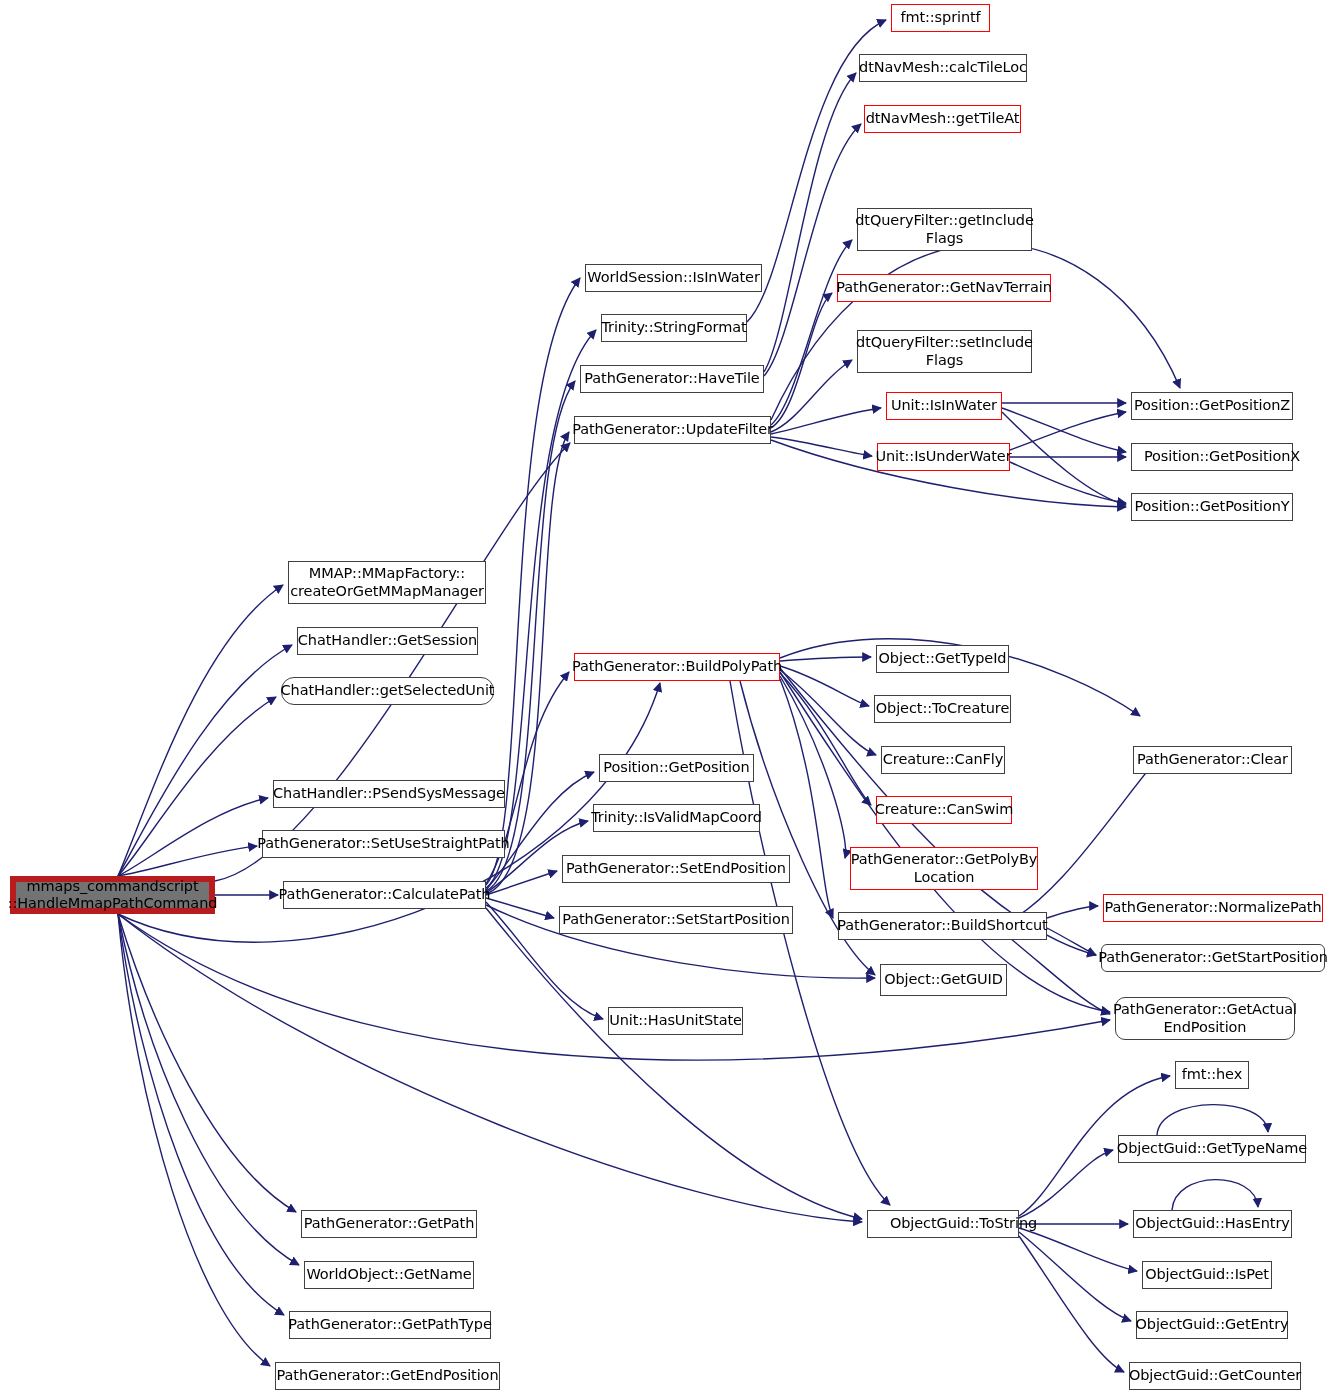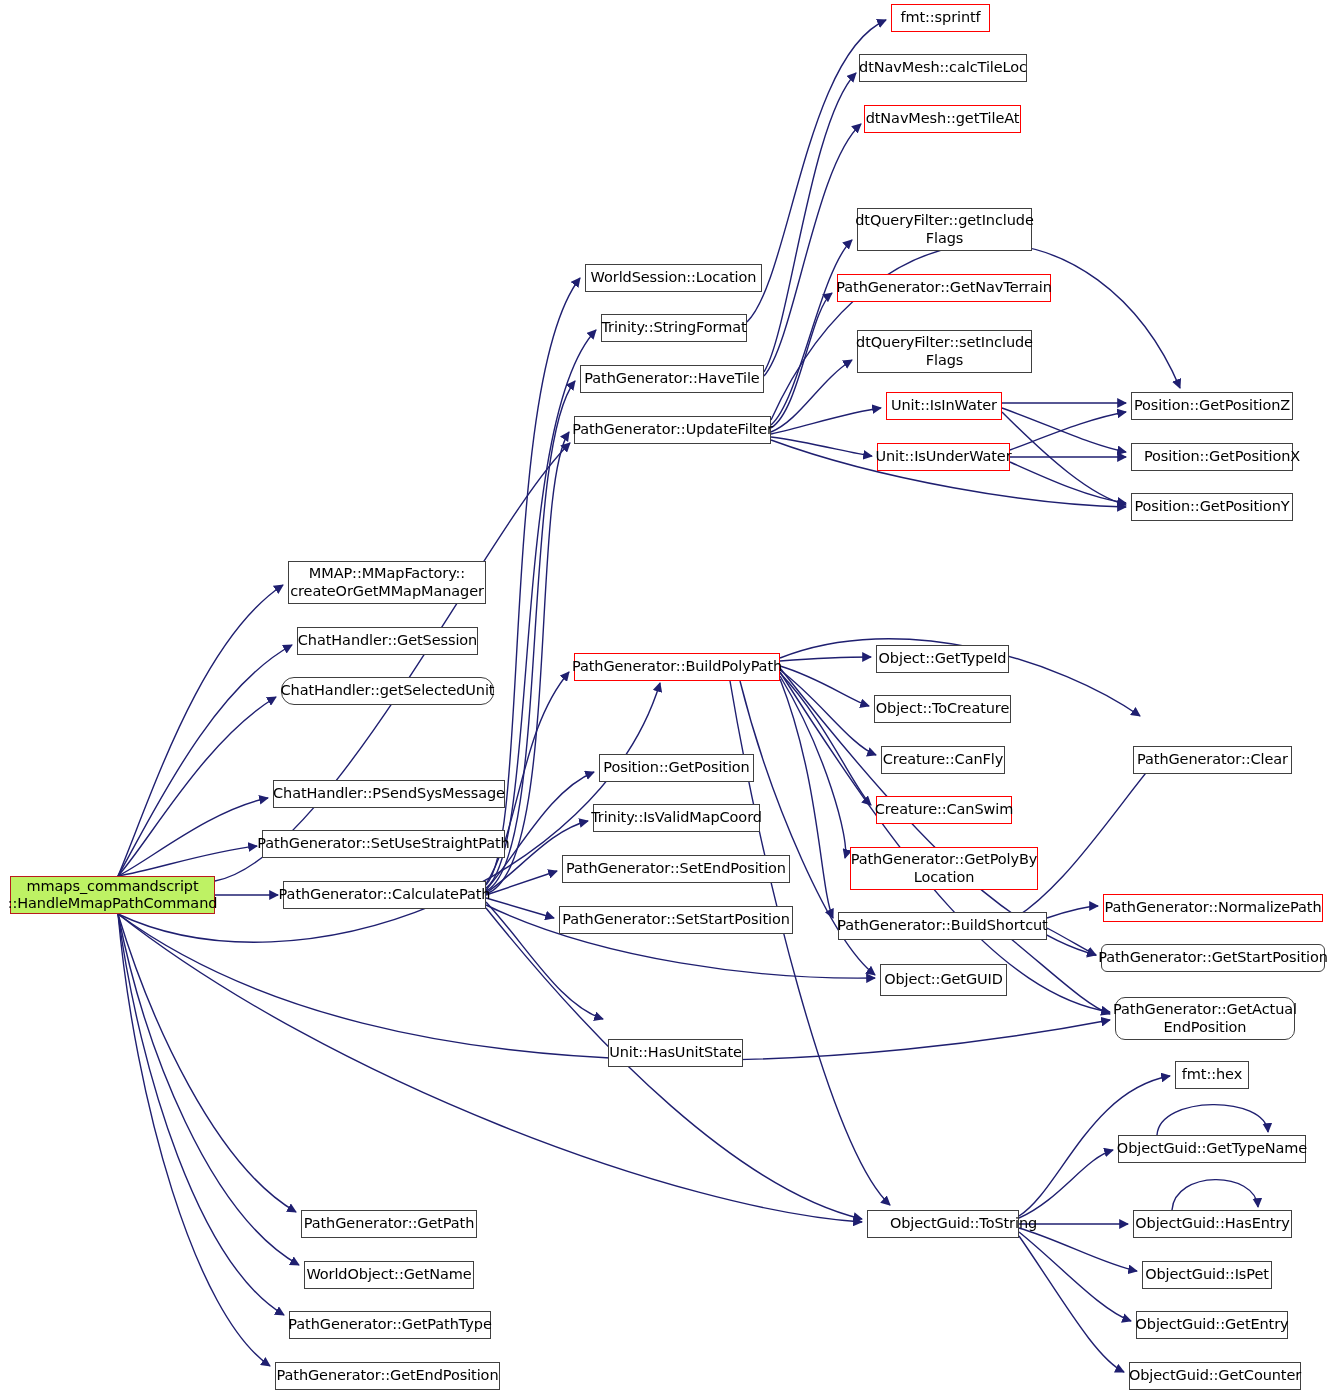--- a/index.html
+++ b/index.html
@@ -37,22 +37,22 @@
     line-height: 1.18;
     letter-spacing: -0.1px;
     white-space: pre-line;
     padding: 0 4px;
     cursor: default;
   }
   .node.red {
     border: 1px solid #ff0000;
   }
   .node.root {
-    background: #bef264;
-    border: 1px solid #b91c1c;
+    background: #737373;
+    border: 6px solid #b91c1c;
   }
 </style>
 </head>
 <body>
 
 <div id="graph">
   <svg id="edge-layer" width="1331" height="1395" viewBox="0 0 1331 1395">
     <defs>
       <marker id="arrow" viewBox="0 0 10 10" refX="9" refY="5" markerWidth="7" markerHeight="7" orient="auto-start-reverse">
         <path d="M 0 0 L 10 5 L 0 10 z" fill="#1f1f70"></path>
@@ -135,37 +135,37 @@
       <div class="node" style="left: 857px; top: 208px; width: 175px; height: 43px;">dtQueryFilter::getInclude
 Flags</div>
       <div class="node red" style="left: 837px; top: 274px; width: 214px; height: 28px;">PathGenerator::GetNavTerrain</div>
       <div class="node" style="left: 857px; top: 330px; width: 175px; height: 43px;">dtQueryFilter::setInclude
 Flags</div>
       <div class="node red" style="left: 886px; top: 392px; width: 116px; height: 28px;">Unit::IsInWater</div>
       <div class="node red" style="left: 877px; top: 443px; width: 133px; height: 28px;">Unit::IsUnderWater</div>
       <div class="node" style="left: 1131px; top: 392px; width: 162px; height: 28px;">Position::GetPositionZ</div>
       <div class="node" style="left: 1131px; top: 443px; width: 162px; height: 28px; padding-left: 24px;">Position::GetPositionX</div>
       <div class="node" style="left: 1131px; top: 493px; width: 162px; height: 28px;">Position::GetPositionY</div>
-      <div class="node" style="left: 585px; top: 264px; width: 177px; height: 28px;">WorldSession::Location</div>
+      <div class="node" style="left: 585px; top: 264px; width: 177px; height: 28px;">WorldSession::IsInWater</div>
       <div class="node" style="left: 601px; top: 314px; width: 146px; height: 28px;">Trinity::StringFormat</div>
       <div class="node" style="left: 580px; top: 365px; width: 184px; height: 28px;">PathGenerator::HaveTile</div>
       <div class="node" style="left: 574px; top: 416px; width: 197px; height: 28px;">PathGenerator::UpdateFilter</div>
       <div class="node" style="left: 288px; top: 561px; width: 198px; height: 43px;">MMAP::MMapFactory::
 createOrGetMMapManager</div>
       <div class="node" style="left: 297px; top: 627px; width: 181px; height: 28px;">ChatHandler::GetSession</div>
       <div class="node" style="left: 281px; top: 677px; width: 213px; height: 28px; border-radius: 13px;">ChatHandler::getSelectedUnit</div>
       <div class="node" style="left: 273px; top: 780px; width: 232px; height: 28px;">ChatHandler::PSendSysMessage</div>
       <div class="node" style="left: 262px; top: 830px; width: 243px; height: 28px;">PathGenerator::SetUseStraightPath</div>
       <div class="node" style="left: 283px; top: 881px; width: 203px; height: 28px;">PathGenerator::CalculatePath</div>
       <div class="node red" style="left: 574px; top: 653px; width: 206px; height: 28px;">PathGenerator::BuildPolyPath</div>
       <div class="node" style="left: 599px; top: 754px; width: 155px; height: 28px;">Position::GetPosition</div>
       <div class="node" style="left: 593px; top: 804px; width: 167px; height: 28px;">Trinity::IsValidMapCoord</div>
       <div class="node" style="left: 562px; top: 855px; width: 228px; height: 28px;">PathGenerator::SetEndPosition</div>
       <div class="node" style="left: 559px; top: 906px; width: 234px; height: 28px;">PathGenerator::SetStartPosition</div>
-      <div class="node" style="left: 608px; top: 1007px; width: 135px; height: 28px; margin-top: 32px;">Unit::HasUnitState</div>
+      <div class="node" style="left: 608px; top: 1007px; width: 135px; height: 28px;">Unit::HasUnitState</div>
       <div class="node" style="left: 876px; top: 645px; width: 133px; height: 28px;">Object::GetTypeId</div>
       <div class="node" style="left: 874px; top: 695px; width: 137px; height: 28px;">Object::ToCreature</div>
       <div class="node" style="left: 881px; top: 746px; width: 124px; height: 28px;">Creature::CanFly</div>
       <div class="node red" style="left: 876px; top: 796px; width: 136px; height: 28px;">Creature::CanSwim</div>
       <div class="node red" style="left: 850px; top: 847px; width: 188px; height: 43px;">PathGenerator::GetPolyBy
 Location</div>
       <div class="node" style="left: 838px; top: 912px; width: 209px; height: 28px;">PathGenerator::BuildShortcut</div>
       <div class="node" style="left: 880px; top: 964px; width: 127px; height: 32px;">Object::GetGUID</div>
       <div class="node" style="left: 1133px; top: 722px; width: 159px; height: 28px; margin-top: 24px;">PathGenerator::Clear</div>
       <div class="node red" style="left: 1103px; top: 894px; width: 220px; height: 28px;">PathGenerator::NormalizePath</div>

